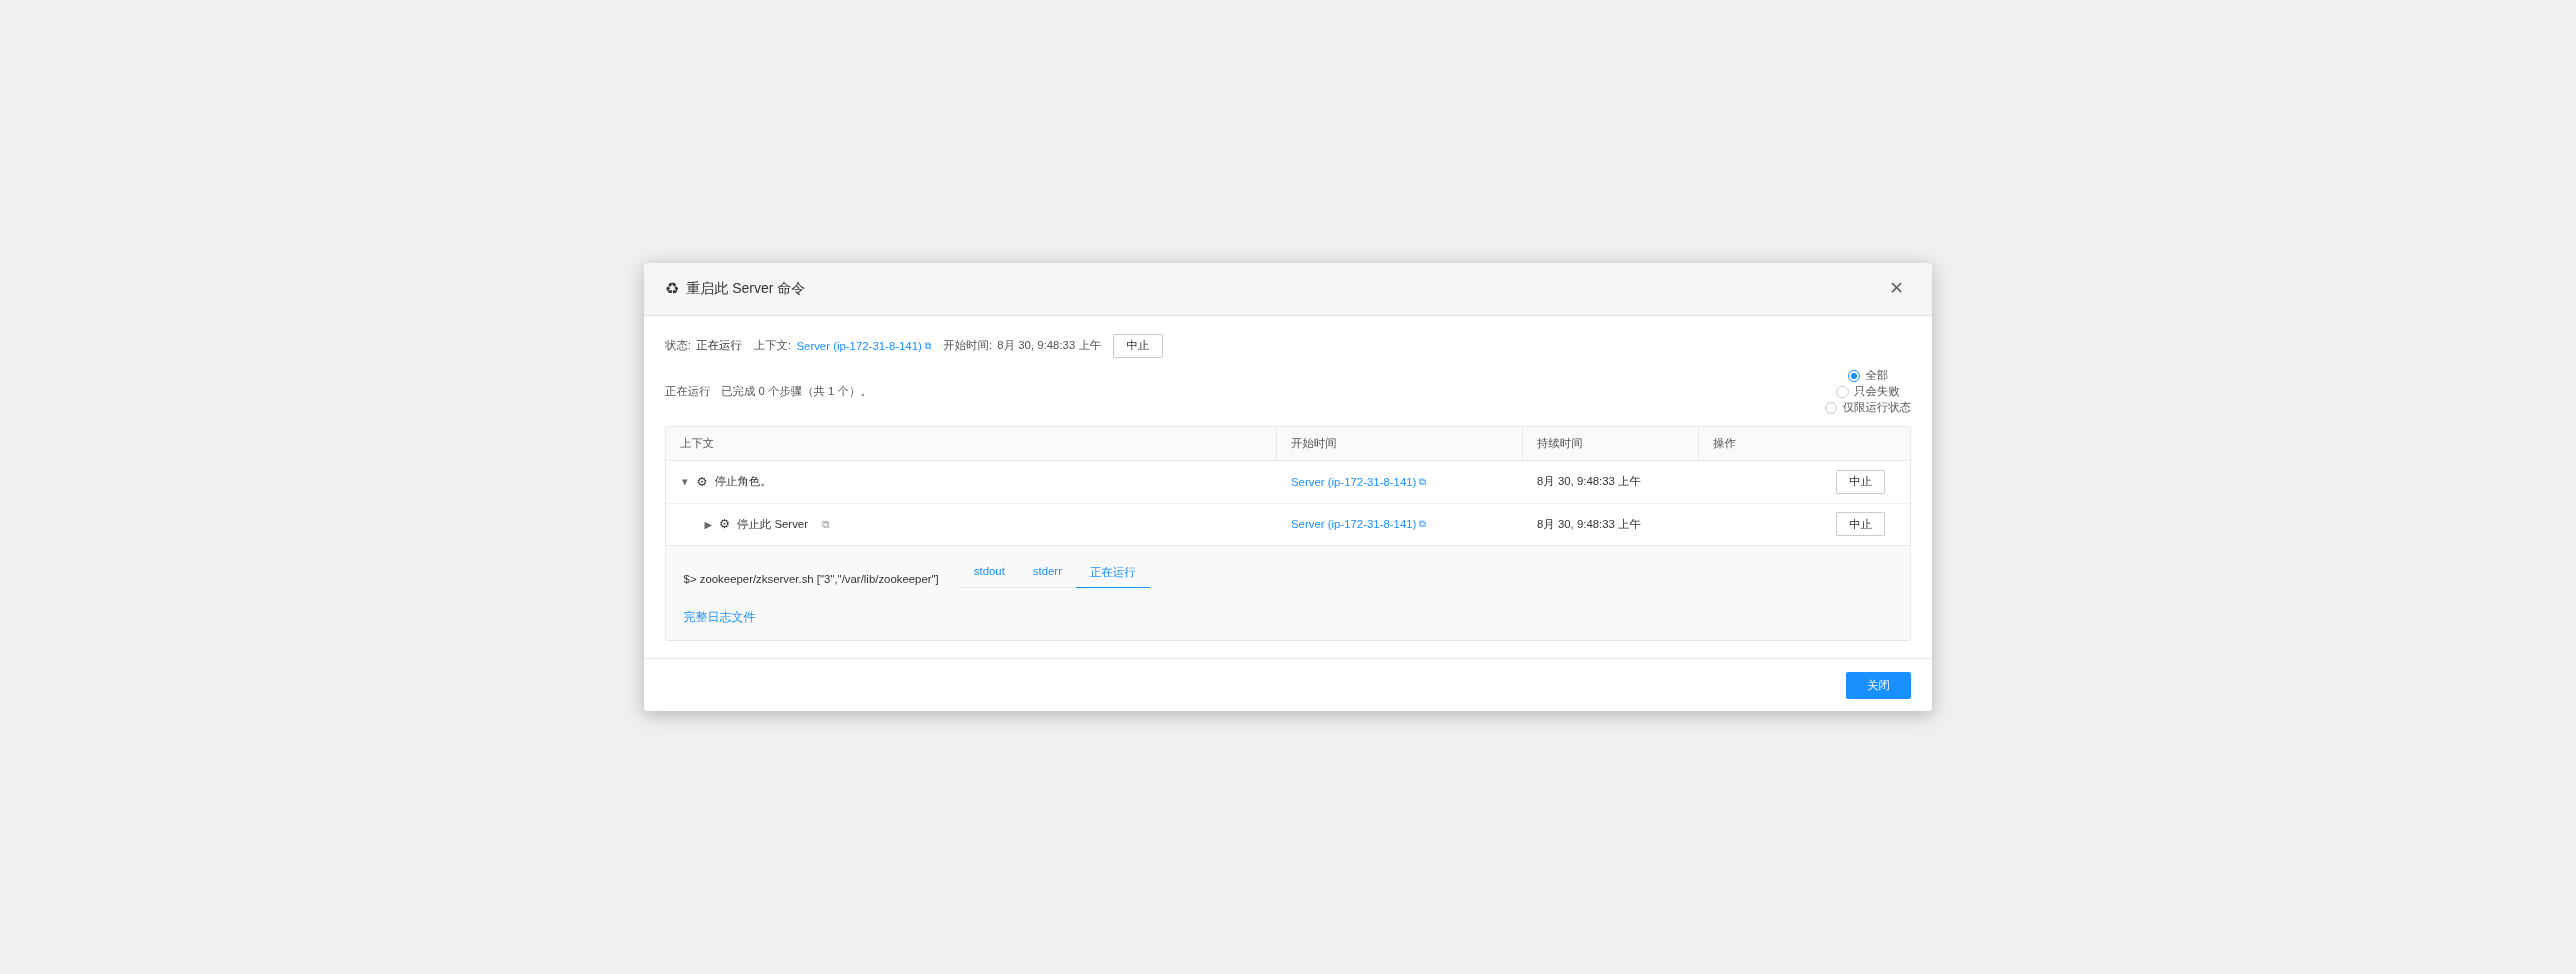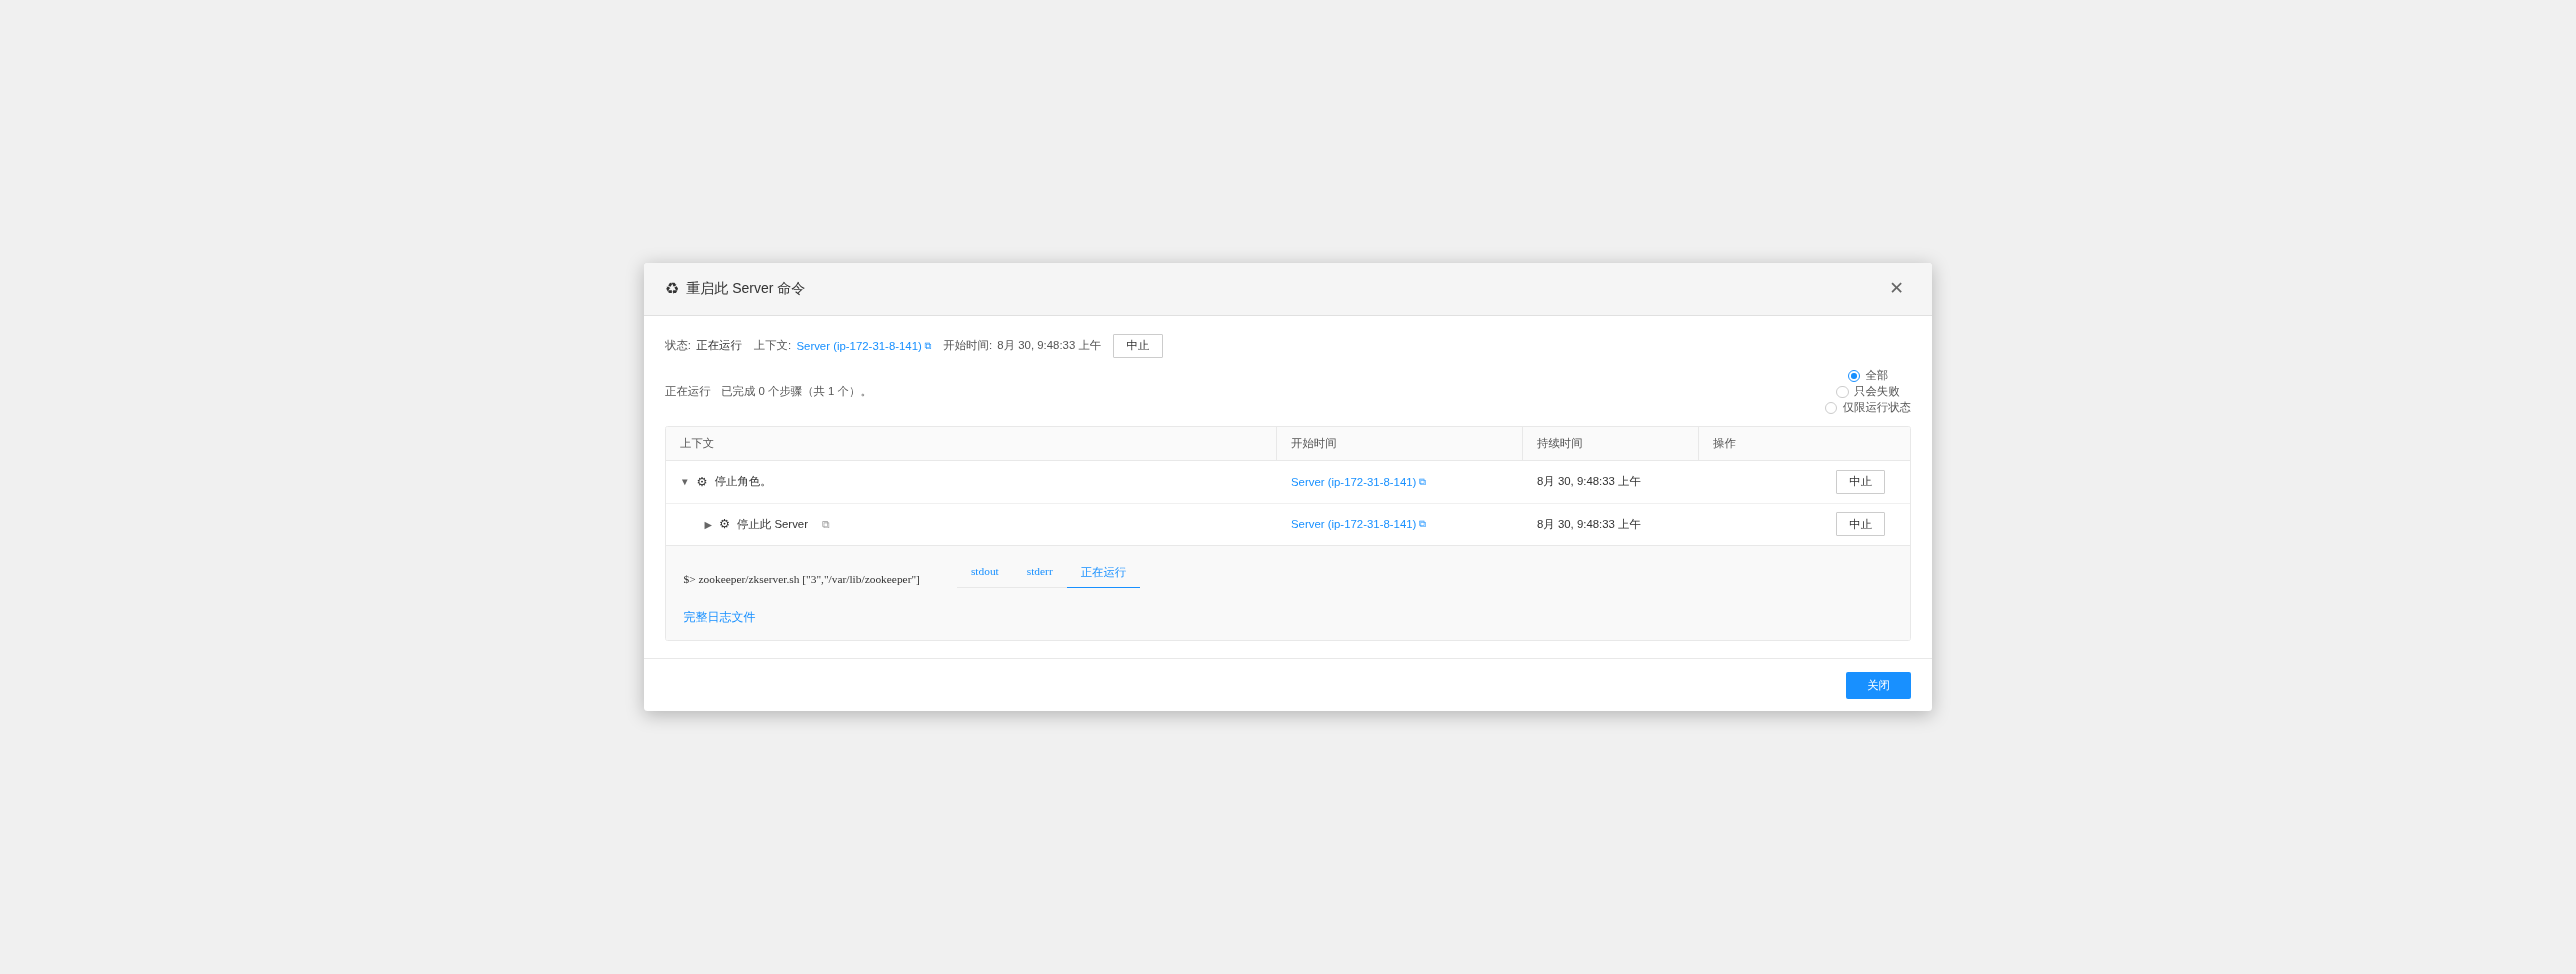--- a/index.html
+++ b/index.html
@@ -191,27 +191,27 @@
       align-items: center;
       gap: 2.6px;
     }
 
     .sub-content {
       background: #f9f9f9;
       border-top: 0.9px solid #e8e8e8;
       padding: 14px 17.6px;
     }
     .command-line {
-      font-family: Liberation Serif, serif;
+      font-family: Liberation Sans, sans-serif;
       font-size: 11.4px;
       color: #333;
       margin-bottom: 10.6px;
       display: flex;
       align-items: center;
-      gap: 16px;
+      gap: 0;
     }
     .cmd-text {
       color: #333;
       margin-right: 21px;
     }
     .tabs-row {
       display: flex;
       gap: 0;
       border-bottom: 1.8px solid #e8e8e8;
       margin-bottom: 10.6px;

